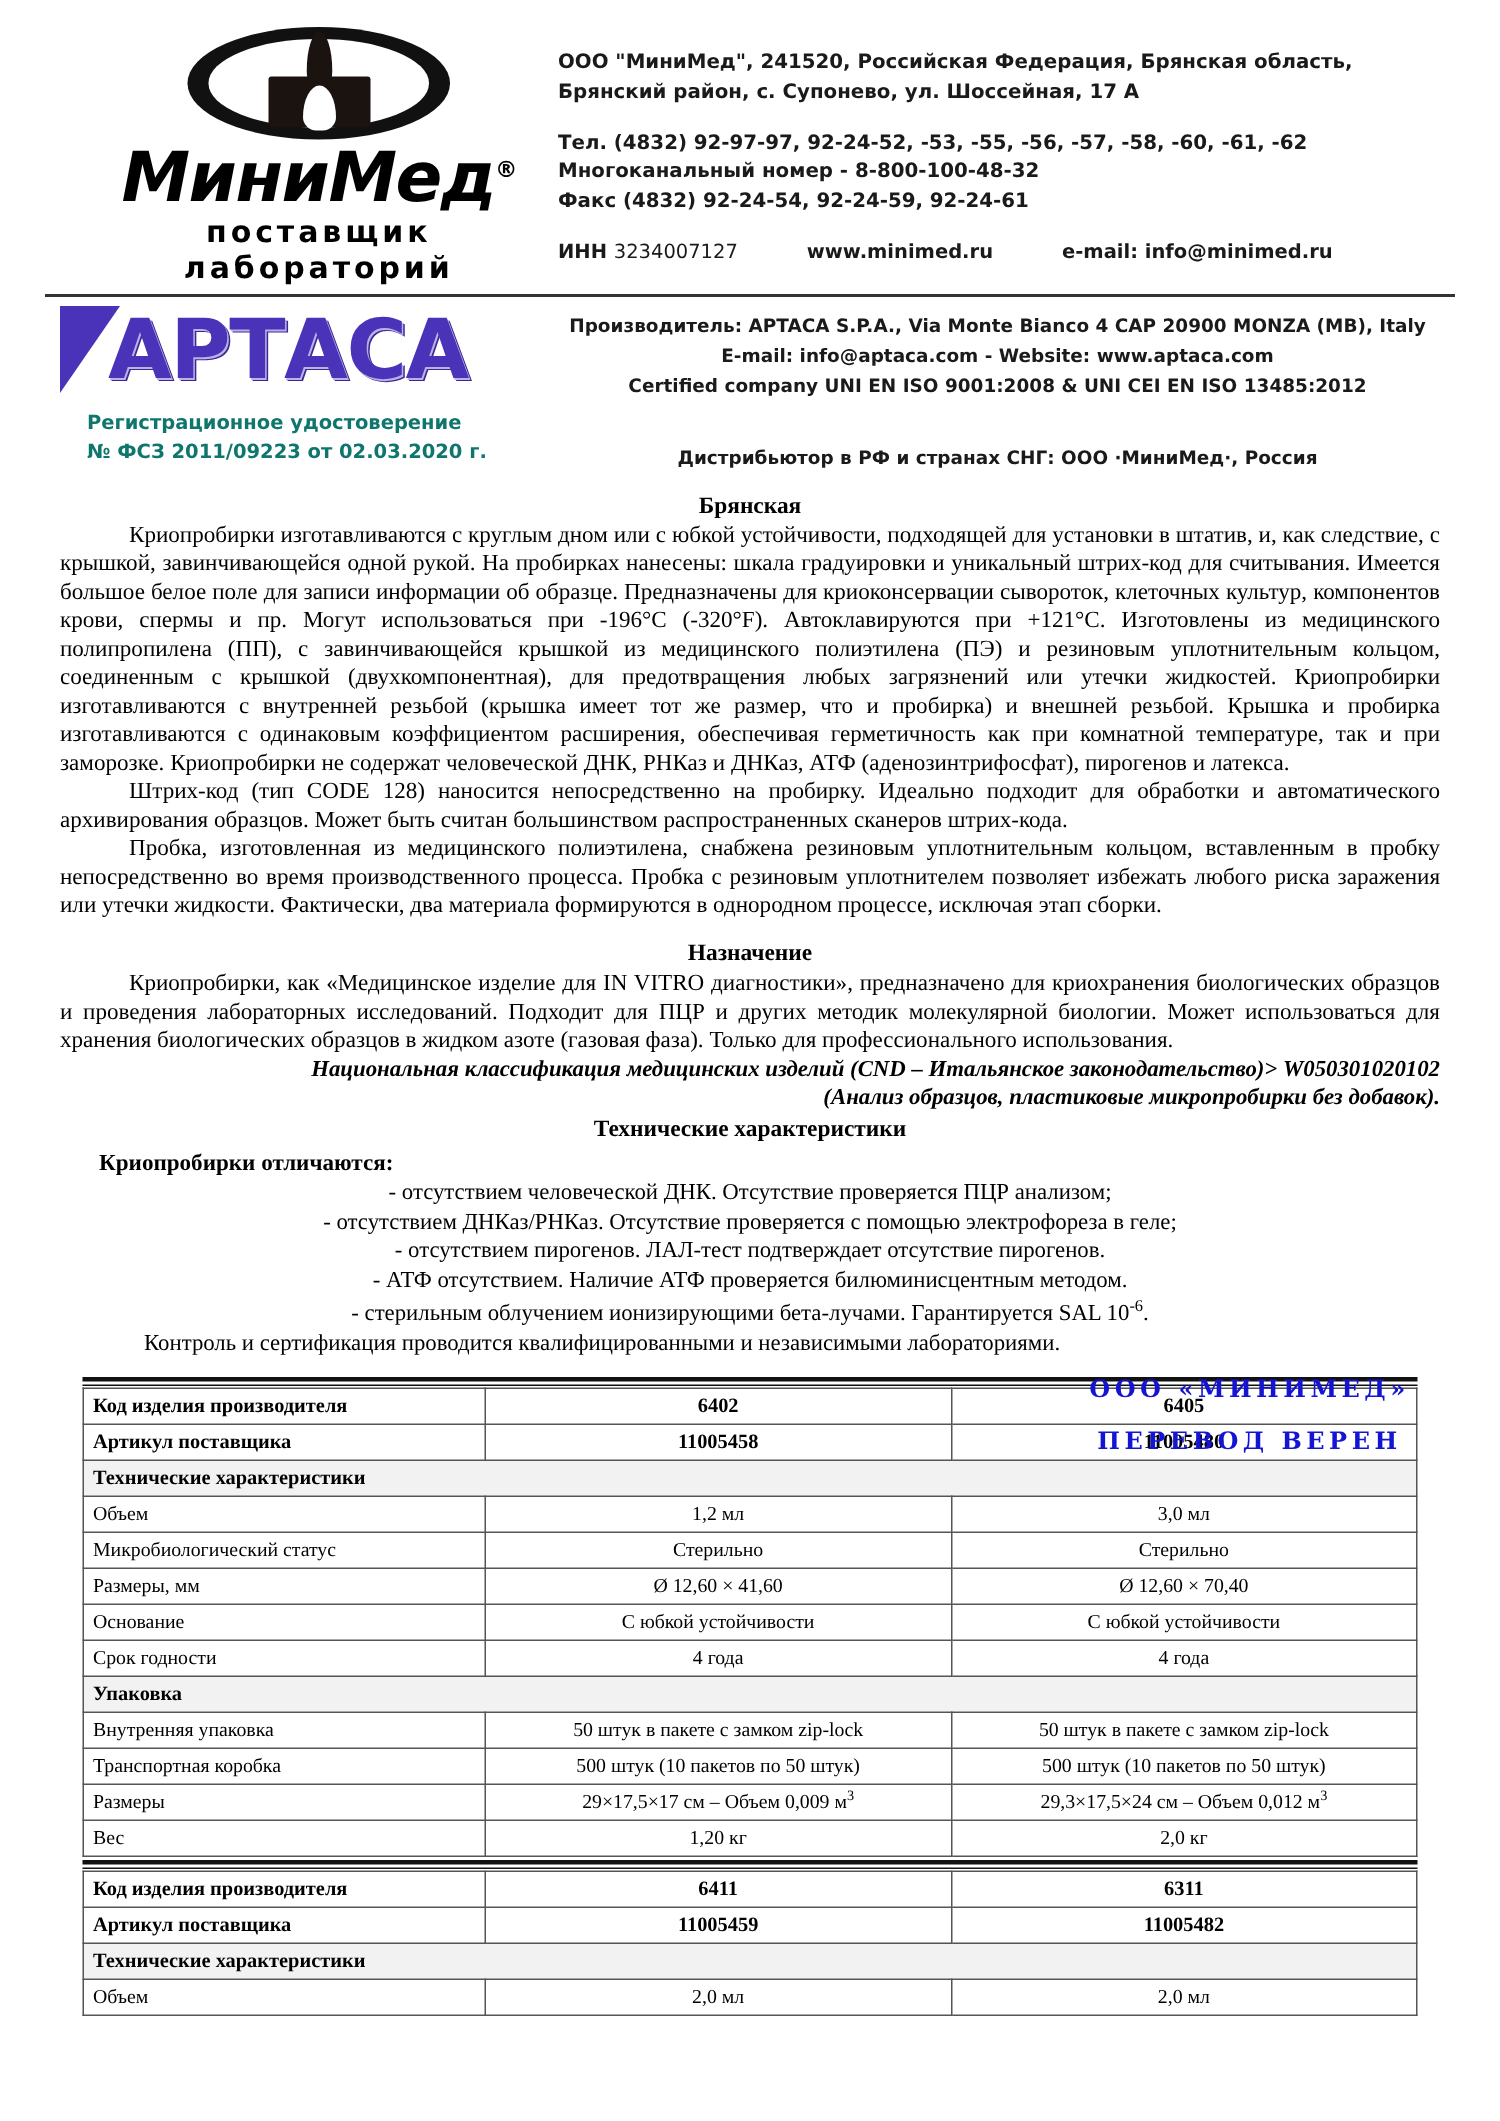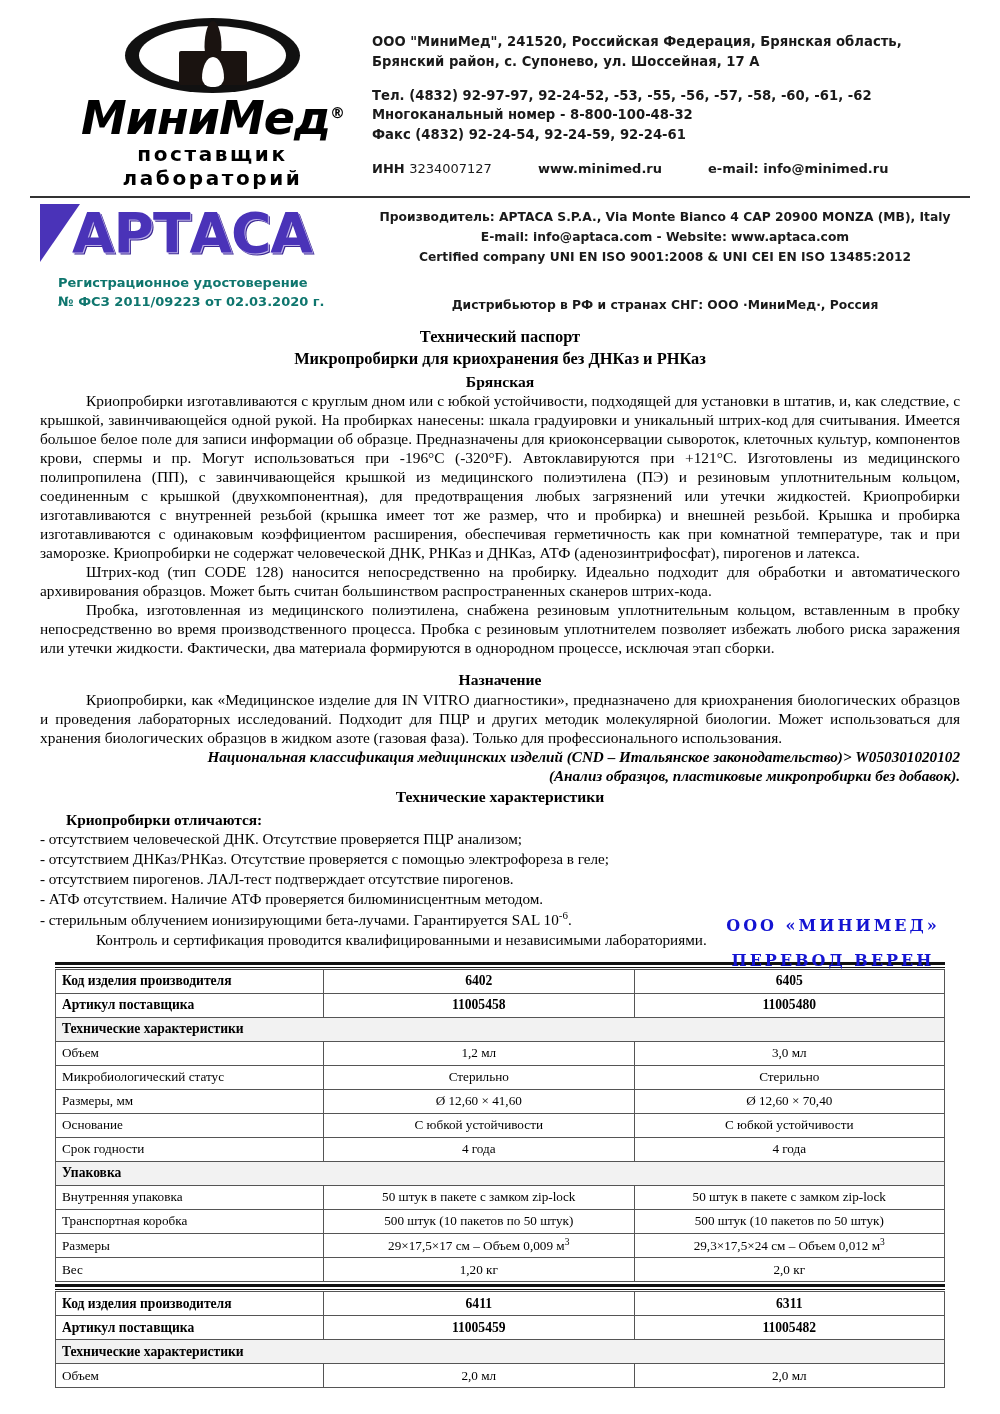--- a/index.html
+++ b/index.html
@@ -240,20 +240,21 @@
     font-size: 15.4px;
   }
   ul.dashlist {
     list-style: none;
     margin: 0;
     padding: 0;
   }
   ul.dashlist li {
     font-size: 15.2px;
     line-height: 1.30;
+    text-align: center;
   }
   .final-line {
     text-indent: 56px;
     font-size: 15.2px;
     margin-top: 1px;
   }
 
   
   .stamp {
     position: absolute;
@@ -366,24 +367,20 @@
         <div>Производитель: APTACA S.P.A., Via Monte Bianco 4 CAP 20900 MONZA (MB), Italy</div>
         <div>E-mail: info@aptaca.com - Website: www.aptaca.com</div>
         <div>Certified company UNI EN ISO 9001:2008 &amp; UNI CEI EN ISO 13485:2012</div>
         <div class="distrib">Дистрибьютор в РФ и странах СНГ: ООО ·МиниМед·, Россия</div>
       </div>
     </div>
   </div>
 
   <div class="content">
 
-    <div class="doc-title">
-      <div>Технический паспорт</div>
-      <div>Микропробирки для криохранения без ДНКаз и РНКаз</div>
-    </div>
 
     <div class="sec-head">Брянская</div>
 
     <p class="para">Криопробирки изготавливаются с круглым дном или с юбкой устойчивости, подходящей для установки в штатив, и, как следствие, с крышкой, завинчивающейся одной рукой. На пробирках нанесены: шкала градуировки и уникальный штрих-код для считывания. Имеется большое белое поле для записи информации об образце. Предназначены для криоконсервации сывороток, клеточных культур, компонентов крови, спермы и пр. Могут использоваться при -196°C (-320°F). Автоклавируются при +121°C. Изготовлены из медицинского полипропилена (ПП), с завинчивающейся крышкой из медицинского полиэтилена (ПЭ) и резиновым уплотнительным кольцом, соединенным с крышкой (двухкомпонентная), для предотвращения любых загрязнений или утечки жидкостей.  Криопробирки изготавливаются с внутренней резьбой (крышка имеет тот же размер, что и пробирка) и внешней резьбой. Крышка и пробирка изготавливаются с одинаковым коэффициентом расширения, обеспечивая герметичность как при комнатной температуре, так и при заморозке. Криопробирки не содержат человеческой ДНК, РНКаз и ДНКаз, АТФ (аденозинтрифосфат), пирогенов и латекса.</p>
     <p class="para">Штрих-код (тип CODE 128) наносится непосредственно на пробирку. Идеально подходит для обработки и автоматического архивирования образцов. Может быть считан большинством распространенных сканеров штрих-кода.</p>
     <p class="para">Пробка, изготовленная из медицинского полиэтилена, снабжена резиновым уплотнительным кольцом, вставленным в пробку непосредственно во время производственного процесса. Пробка с резиновым уплотнителем позволяет избежать любого риска заражения или утечки жидкости. Фактически, два материала формируются в однородном процессе, исключая этап сборки.</p>
 
     <div class="sec-head spaced">Назначение</div>
 
     <p class="para">Криопробирки, как «Медицинское изделие для IN VITRO диагностики», предназначено для криохранения биологических образцов и проведения лабораторных исследований. Подходит для ПЦР и других методик молекулярной биологии.   Может использоваться для хранения биологических образцов в жидком азоте (газовая фаза). Только для профессионального использования.</p>

